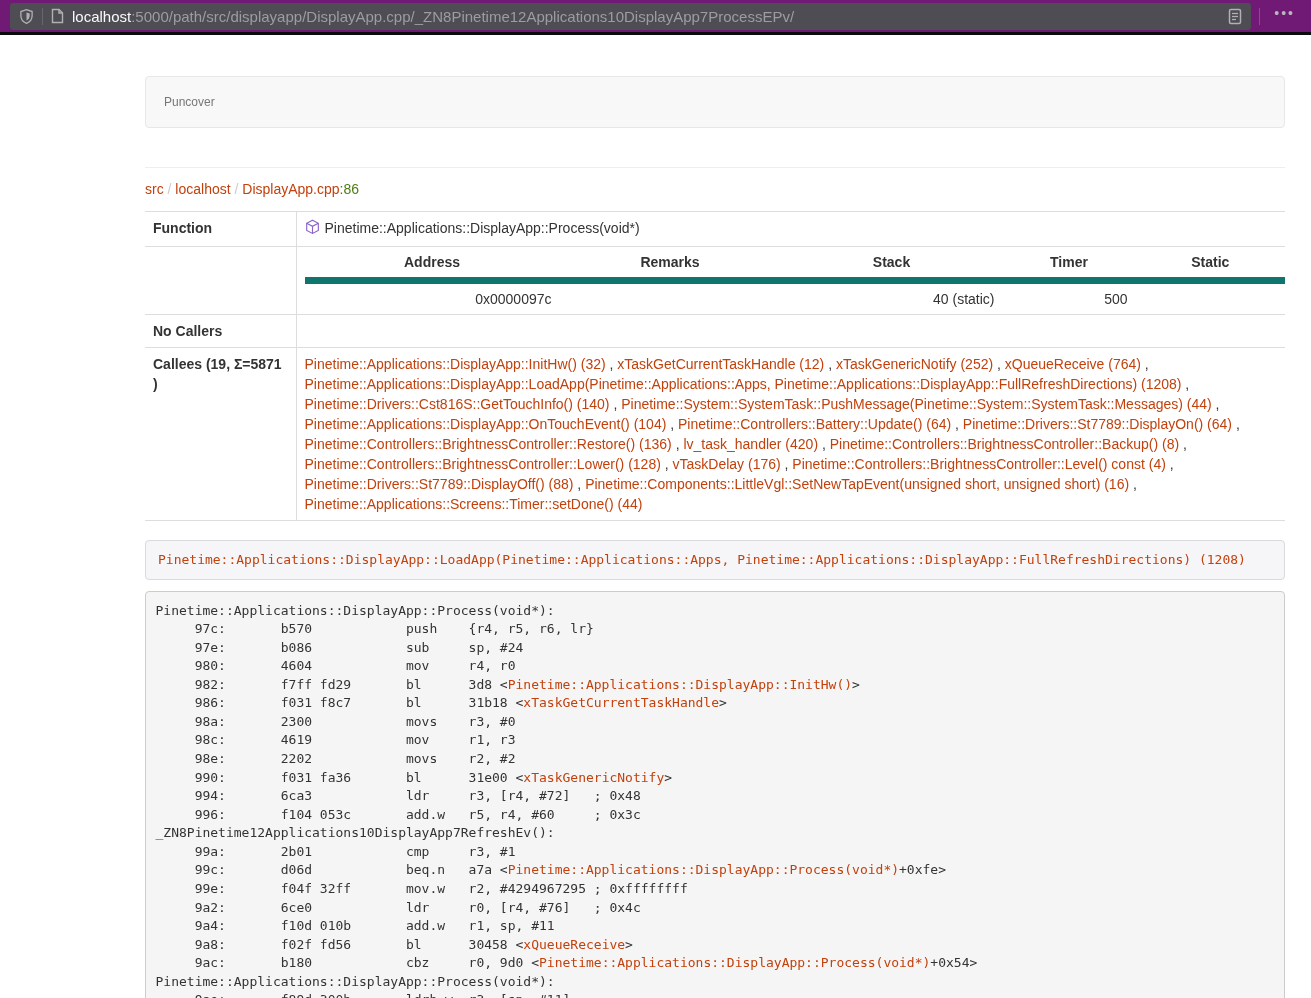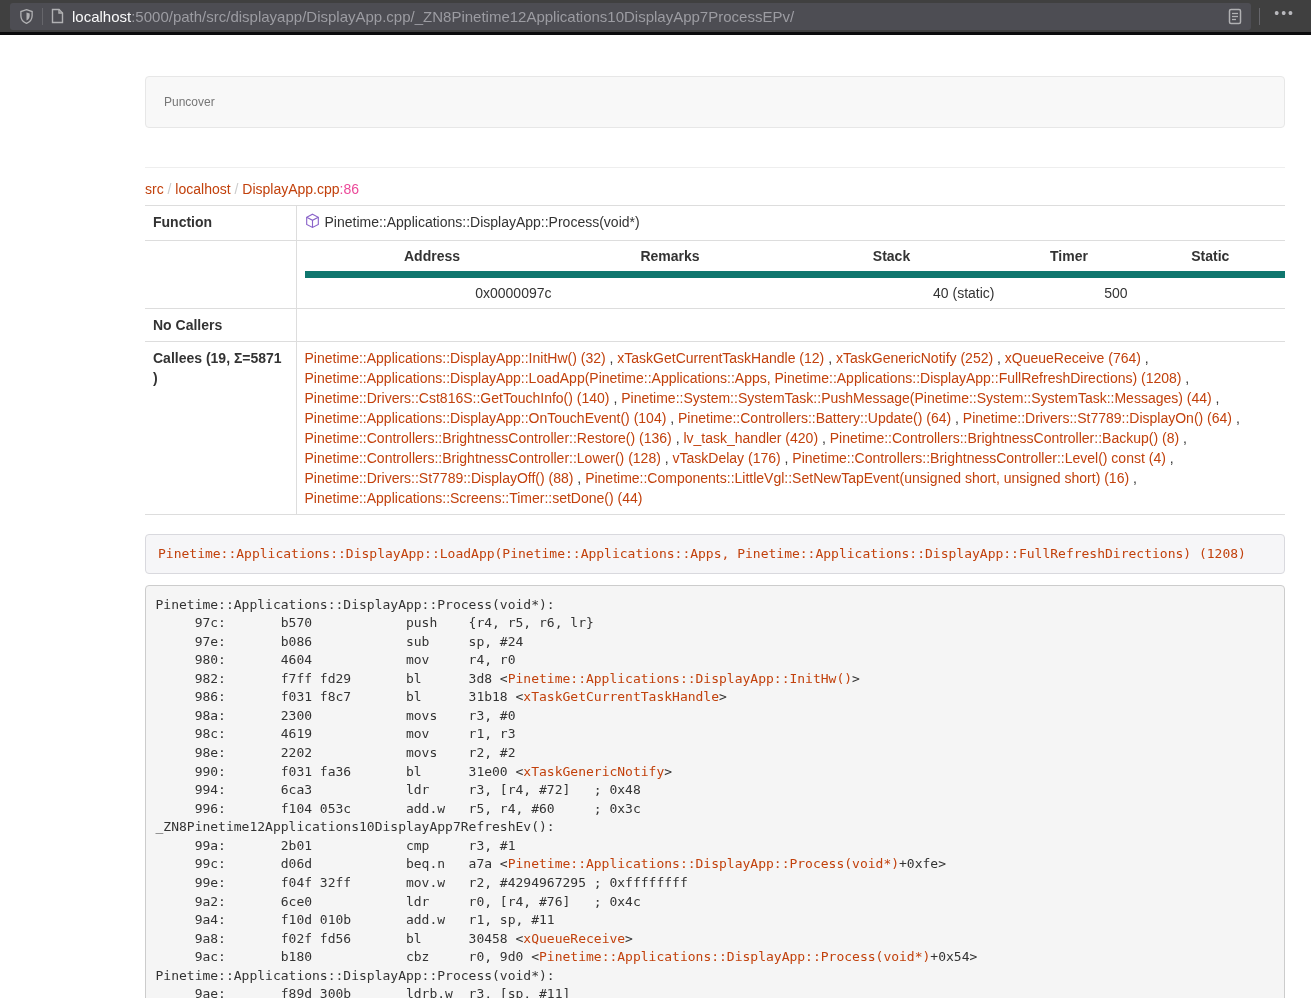--- a/index.html
+++ b/index.html
@@ -3,21 +3,21 @@
 <meta charset="utf-8">
 <style>
   * { box-sizing: border-box; margin: 0; padding: 0; }
   html, body {
     width: 1311px; height: 998px; overflow: hidden;
     background: #fff; color: #333;
     font-family: "Liberation Sans", sans-serif; font-size: 14px;
   }
   
   .chrome {
-    height: 35px; background: #404040; border-bottom: 3px solid #0b0b0d;
+    height: 35px; background: #701a75; border-bottom: 3px solid #0b0b0d;
     display: flex; align-items: center; padding: 0 10px; gap: 8px;
   }
   .urlbar {
     flex: 1; height: 27px; background: #4d4d53; border-radius: 3px;
     display: flex; align-items: center; padding: 0 9px; gap: 8px;
   }
   .vsep  { width: 1px; height: 17px; background: #66666b; }
   .icon-btn { display: flex; align-items: center; justify-content: center; cursor: pointer; }
   .url-text {
     flex: 1; font-size: 15px; white-space: nowrap; overflow: hidden;
@@ -34,23 +34,23 @@
   .navbar {
     margin-top: 41px; margin-bottom: 39px; height: 52px;
     background: #f8f8f8; border: 1px solid #e7e7e7; border-radius: 4px;
     display: flex; align-items: center; padding: 0 18px;
   }
   .brand { font-size: 12px; color: #777; text-decoration: none; cursor: pointer; }
   hr.rule { border: none; border-top: 1px solid #eee; }
   .breadcrumb { margin-top: 11px; line-height: 20px; }
   a.lnk { color: #c2410c; text-decoration: none; cursor: pointer; }
   .bc-sep { color: #ccc; }
-  .bc-suffix { color: #ec4899; }
-  
-  table.ftable { border-collapse: collapse; width: 100%; margin-top: 6px; }
+  .bc-suffix { color: #4d7c0f; }
+  
+  table.ftable { border-collapse: collapse; width: 100%; margin-top: 12px; }
   .ftable > tbody > tr > th, .ftable > tbody > tr > td {
     border-top: 1px solid #ddd; text-align: left; vertical-align: top;
     font-size: 14px; line-height: 20px; font-weight: normal;
   }
   .ftable > tbody > tr > th {
     width: 151px; padding: 6px 8px; border-right: 1px solid #ddd; font-weight: bold;
   }
   .ftable > tbody > tr > td { padding: 6px 8px; }
   .ftable > tbody > tr:last-child > th,
   .ftable > tbody > tr:last-child > td { border-bottom: 1px solid #ddd; }

